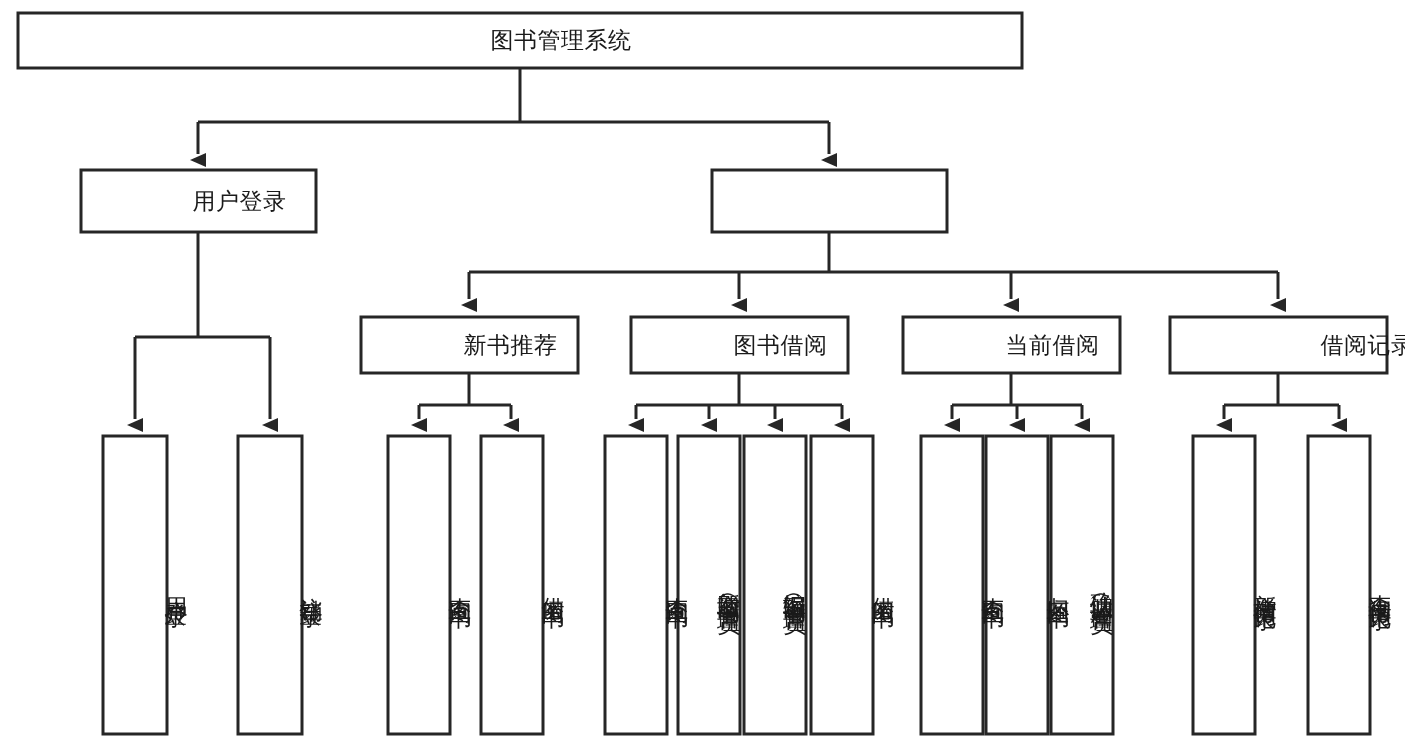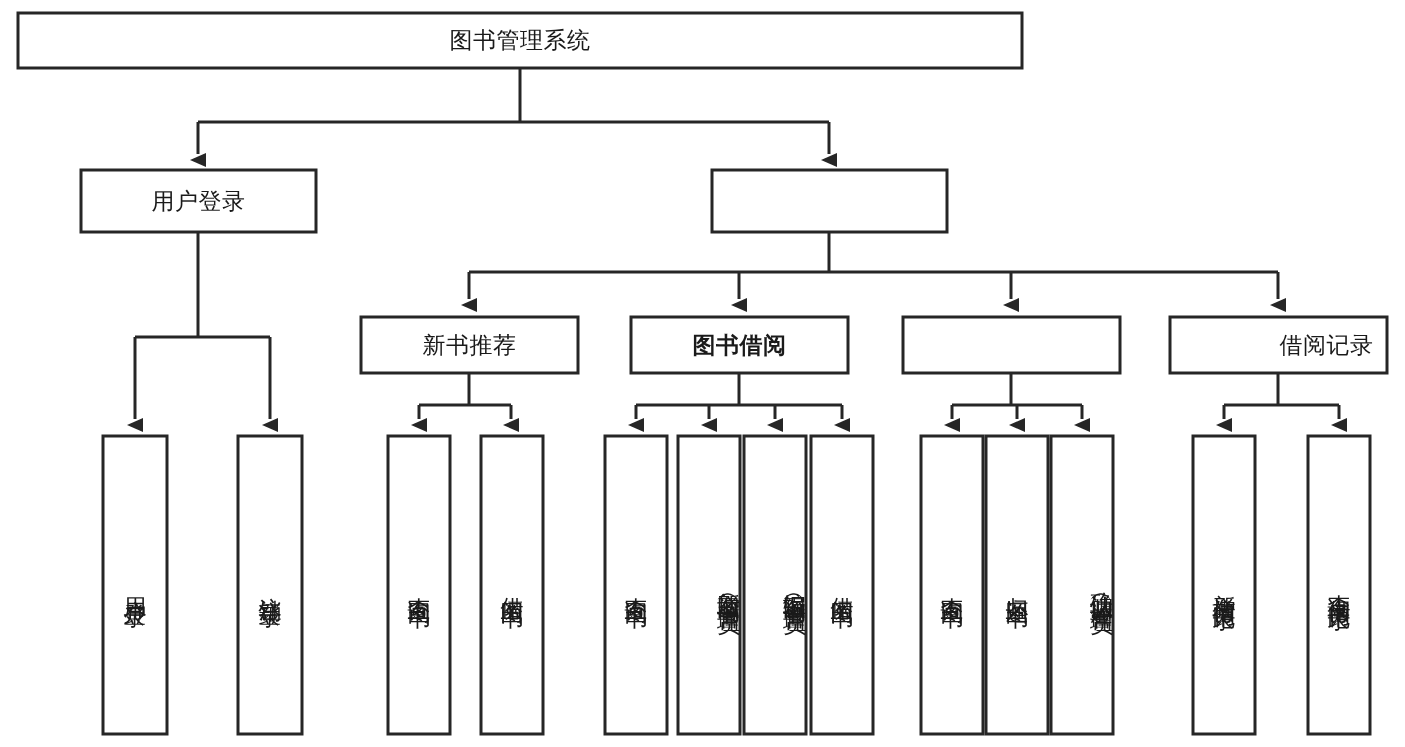--- a/index.html
+++ b/index.html
@@ -43,20 +43,21 @@
   .node-label {
     position: absolute;
     color: #1a1a1a;
     font-family: "Liberation Sans", "DejaVu Sans", sans-serif;
     display: flex;
     align-items: center;
     justify-content: center;
     text-align: center;
     pointer-events: none;
     white-space: nowrap;
+    padding-left: 41px;
   }
   .label-horizontal {
     font-size: 23px;
     letter-spacing: 0.5px;
   }
   .label-vertical {
     writing-mode: vertical-rl;
     text-orientation: upright;
     font-size: 23px;
     letter-spacing: 3px;
@@ -171,21 +172,22 @@
 
     <rect class="node-box" x="1193" y="436" width="62" height="298"></rect>
     <rect class="node-box" x="1308" y="436" width="62" height="298"></rect>
   </svg>
 
   <div class="node-label label-horizontal" style="left:18px; top:13px; width:1004px; height:55px;">图书管理系统</div>
 
   <div class="node-label label-horizontal" style="left:81px; top:170px; width:235px; height:62px;">用户登录</div>
 
   <div class="node-label label-horizontal" style="left:361px; top:317px; width:217px; height:56px;">新书推荐</div>
-  <div class="node-label label-horizontal" style="left:631px; top:317px; width:217px; height:56px;font-weight:bold;">图书借阅</div>
+  <div class="node-label label-horizontal" style="left:631px; top:317px; width:217px; height:56px;">图书借阅</div>
+  <div class="node-label label-horizontal" style="left:903px; top:317px; width:217px; height:56px;">当前借阅</div>
   <div class="node-label label-horizontal" style="left:1170px; top:317px; width:217px; height:56px;margin-left:48px;">借阅记录</div>
 
   <div class="node-label label-vertical" style="left:103px; top:436px; width:64px; height:298px;">用户登录</div>
   <div class="node-label label-vertical" style="left:238px; top:436px; width:64px; height:298px;">注销登录</div>
 
   <div class="node-label label-vertical" style="left:388px; top:436px; width:62px; height:298px;">查询图书</div>
   <div class="node-label label-vertical" style="left:481px; top:436px; width:62px; height:298px;">借阅图书</div>
 
   <div class="node-label label-vertical" style="left:605px; top:436px; width:62px; height:298px;">查询图书</div>
   <div class="node-label label-vertical align-top" style="left:678px; top:436px; width:62px; height:298px;">新增图书（管理员）</div>

